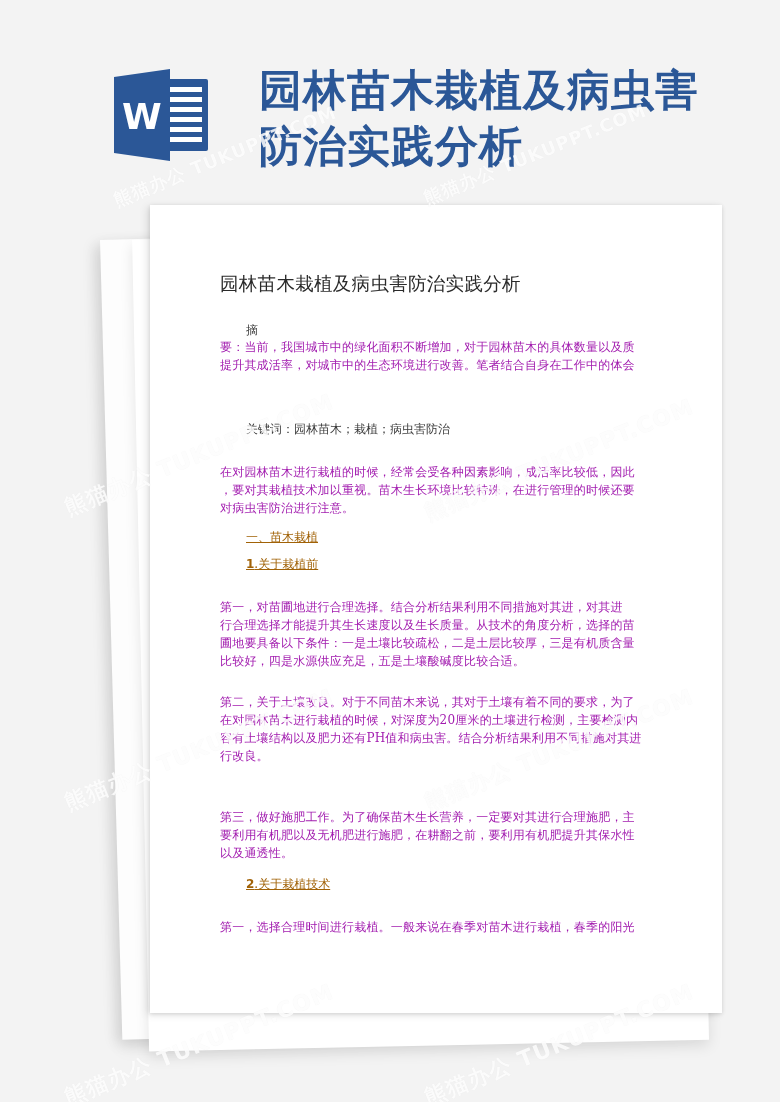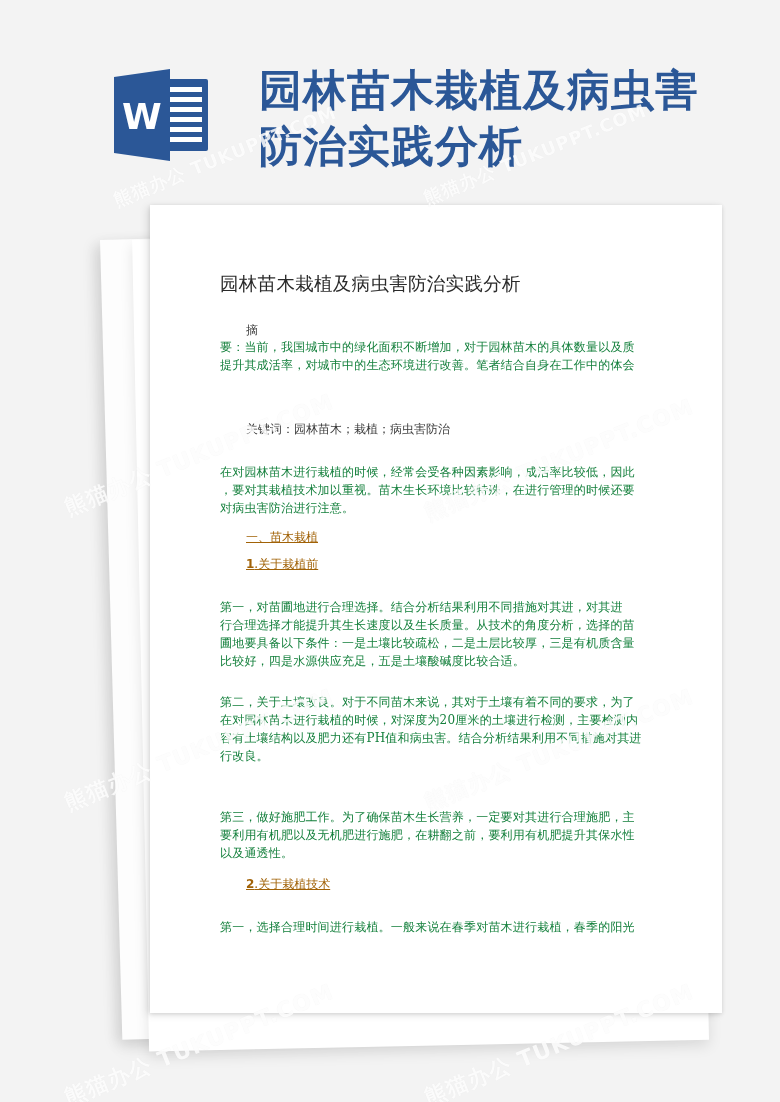--- a/index.html
+++ b/index.html
@@ -108,21 +108,21 @@
       color: #2a2a2a;
       white-space: nowrap;
       letter-spacing: 0.3px;
     }
     .para {
       position: absolute;
       left: 0;
       width: 436px;
       text-align: justify;
       letter-spacing: 0.2px;
-      color: #15803d;
+      color: #a21caf;
     }
     .indent-label {
       position: absolute;
       left: 26px;
       white-space: nowrap;
       color: #3a3a3a;
     }
     .heading {
       position: absolute;
       left: 26px;

